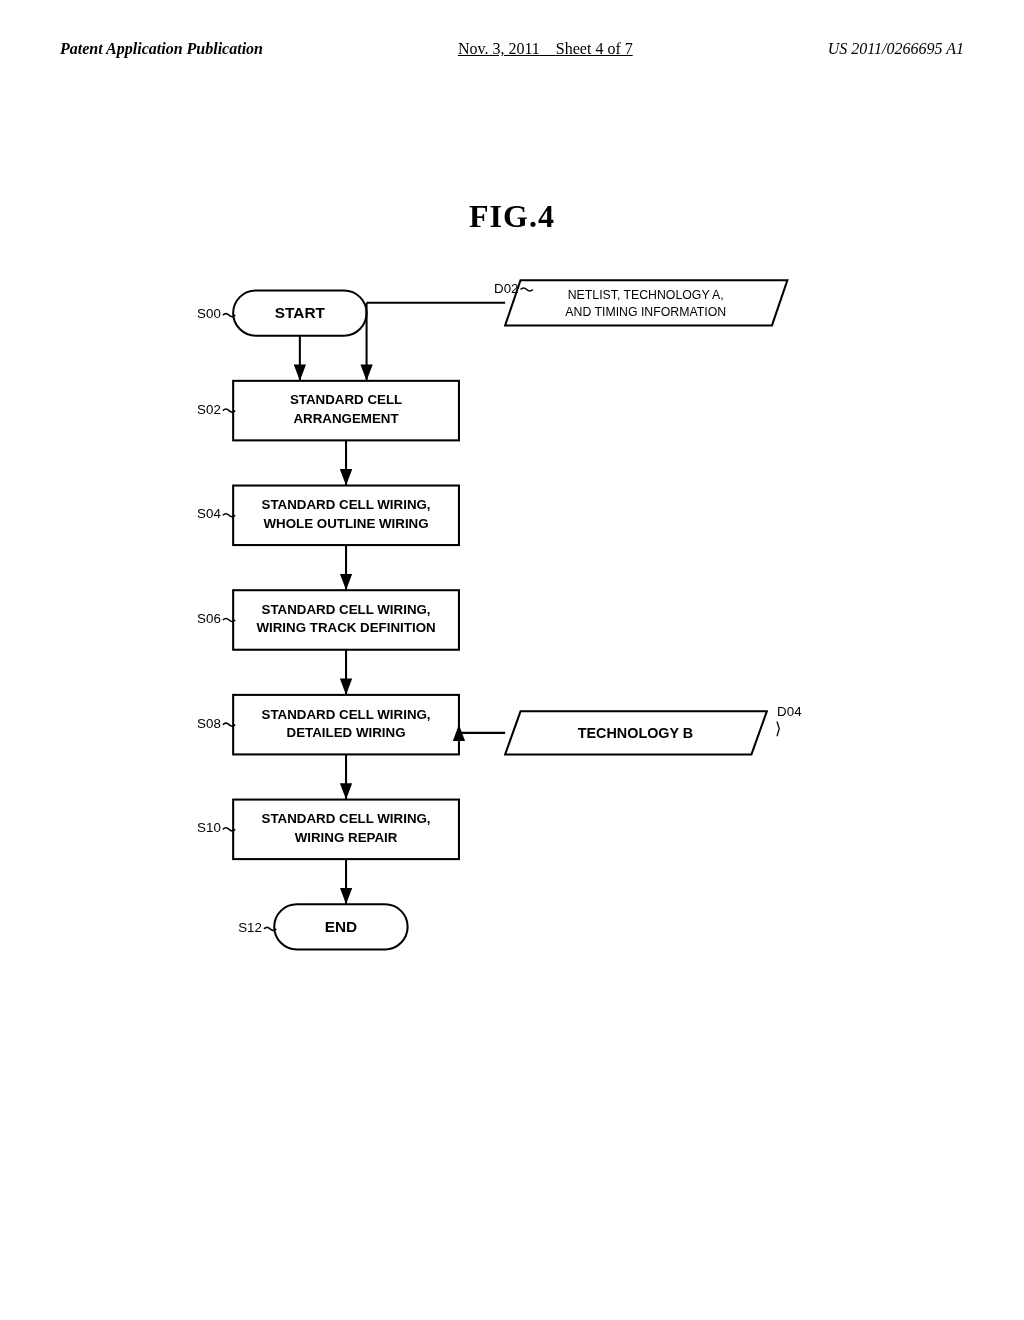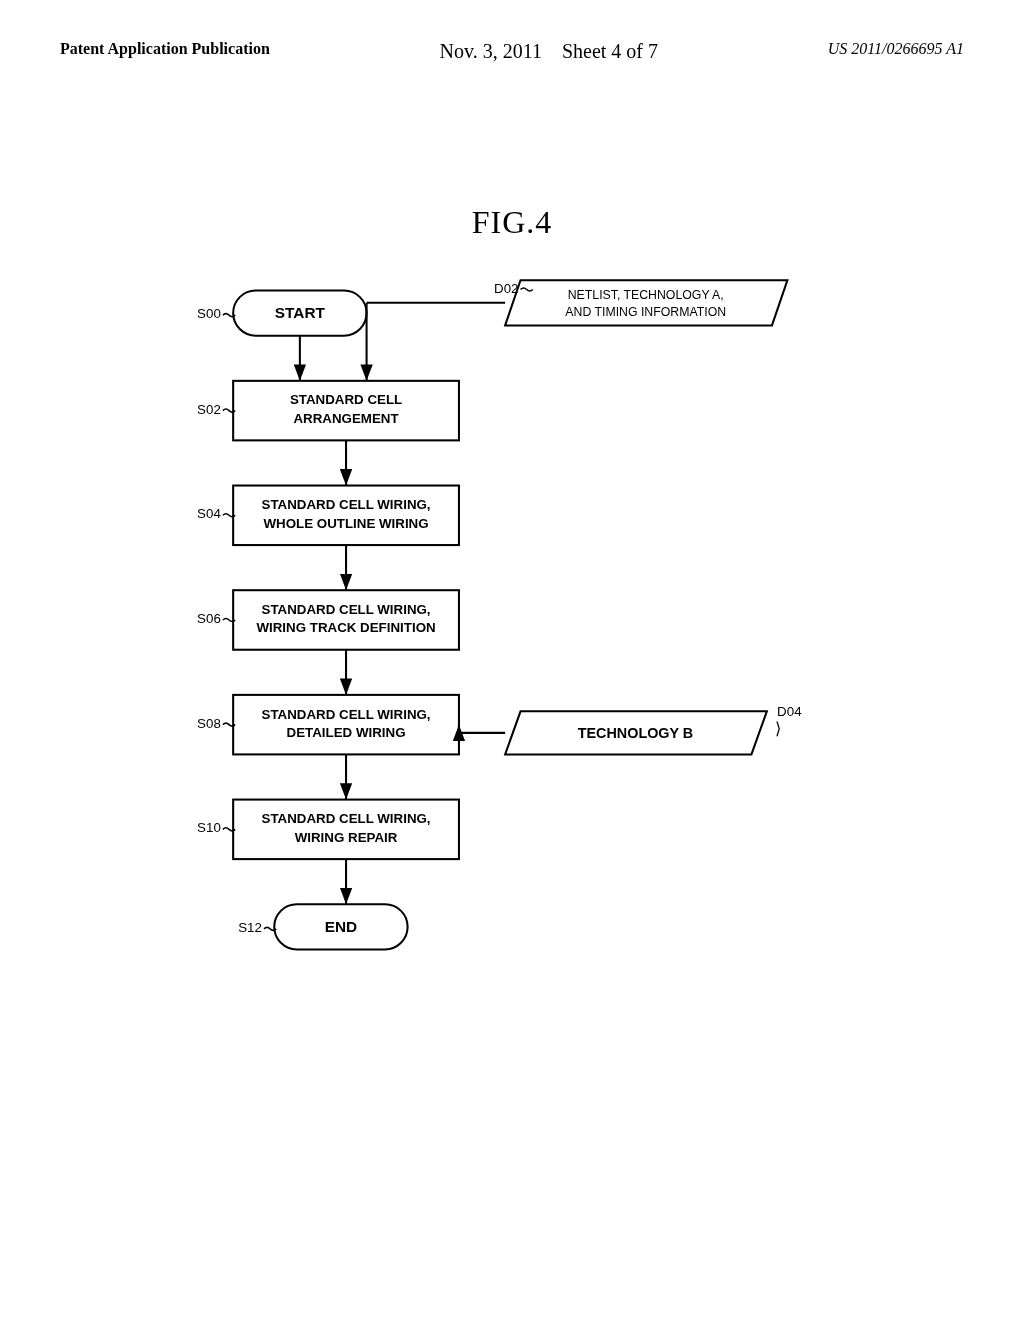--- a/index.html
+++ b/index.html
@@ -16,32 +16,32 @@
     .header {
       position: absolute;
       top: 40px;
       left: 0;
       right: 0;
       display: flex;
       justify-content: space-between;
       padding: 0 60px;
       font-size: 16px;
     }
-    .header-left { font-weight: bold; }
-    .header-center { font-size: 20px; }
+    .header-left { font-weight: bold; font-style: italic; }
+    .header-center { font-size: 16px; text-decoration: underline; }
     .header-right { font-size: 16px; font-style: italic; }
 
     
     .fig-title {
       position: absolute;
-      top: 204px;
+      top: 198px;
       left: 50%;
       transform: translateX(-50%);
       font-size: 32px;
-      font-weight: normal;
+      font-weight: bold;
       letter-spacing: 1px;
     }
 
     
     .flowchart {
       position: absolute;
       top: 270px;
       left: 100px;
       width: 800px;
       height: 780px;

